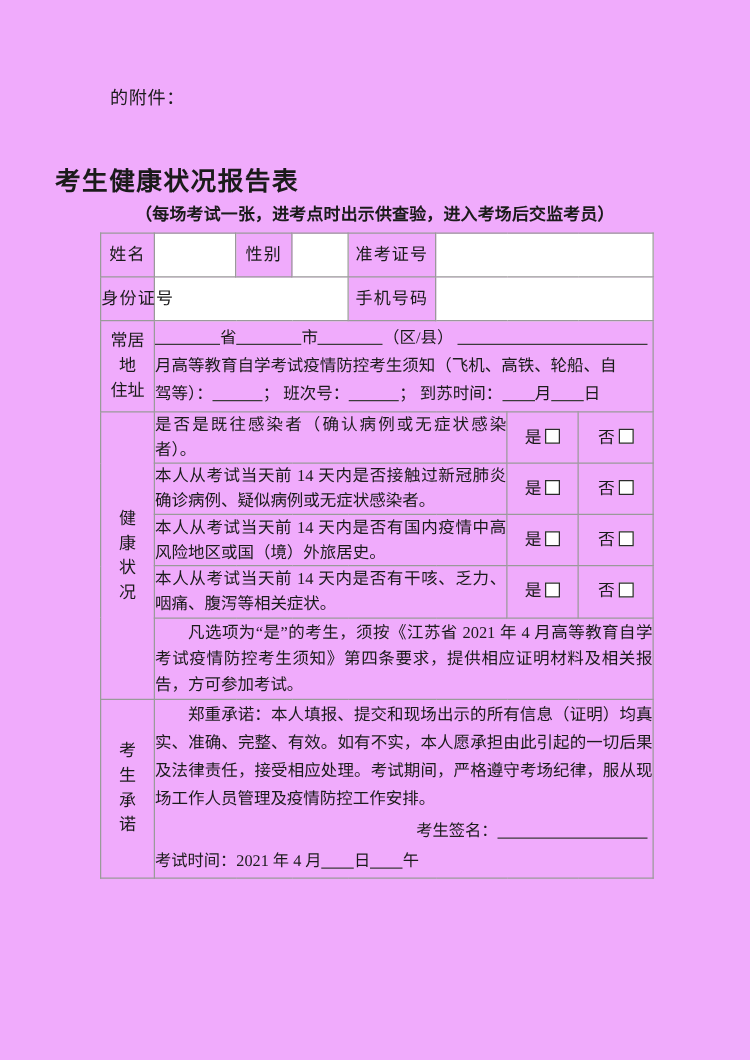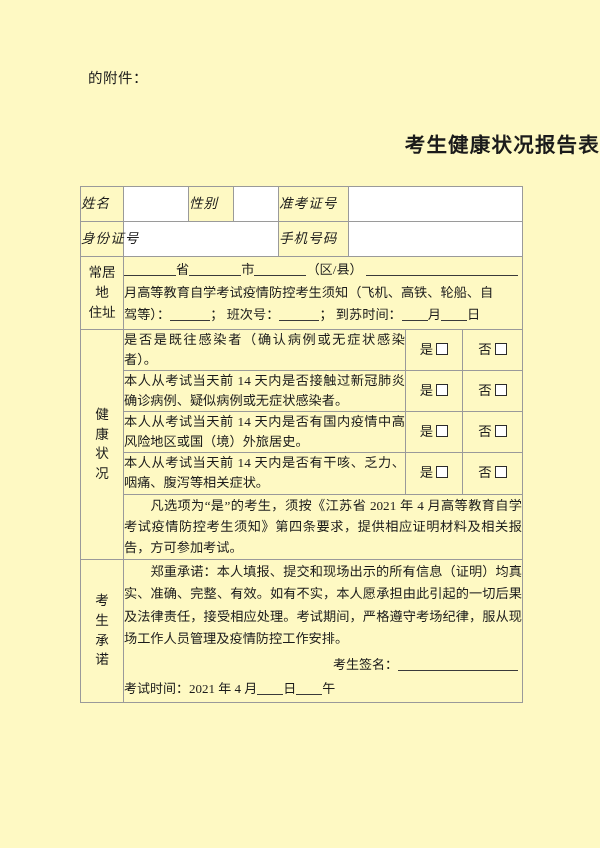--- a/index.html
+++ b/index.html
@@ -14,21 +14,21 @@
     font-family: "Liberation Serif", "DejaVu Serif", serif;
     color: #1b1b1b;
     overflow: hidden;
   }
 
   .page {
     position: absolute;
     left: 0; top: 0;
     width: 600px;
     height: 848px;
-    background: #fef9c3;
+    background: #f0abfc;
   }
 
   
   .attach-line {
     position: absolute;
     left: 88px;
     top: 66px;
     font-size: 14.5px;
     letter-spacing: 0.5px;
     font-family: "Liberation Serif", "DejaVu Serif", serif;
@@ -44,21 +44,21 @@
     font-weight: 700;
     font-size: 19px;
     letter-spacing: 0.5px;
     white-space: nowrap;
   }
 
   .title-sub {
     position: absolute;
     left: 0; right: 0;
     top: 128px;
-    text-align: right;
+    text-align: left;
     font-family: "Liberation Sans", "DejaVu Sans", sans-serif;
     font-weight: 700;
     font-size: 20.5px;
     letter-spacing: 1.2px;
     white-space: nowrap;
     padding-left: 44px;
   }
 
   .title-note {
     position: absolute;
@@ -84,25 +84,24 @@
     line-height: 1.55;
   }
   .form-table td {
     border: 1px solid #9a9a9a;
     padding: 0;
     vertical-align: middle;
     font-family: "Liberation Serif", "DejaVu Serif", serif;
   }
 
   .lbl {
-    text-align: left;
+    text-align: center;
     white-space: nowrap;
     font-size: 13.6px;
     letter-spacing: 1px;
-    font-style: italic;
   }
 
   .cell-pad {
     padding: 3px 6px 4px 6px;
   }
 
   .blank { background: #fff; }
 
   
   .vlabel {
@@ -189,20 +188,21 @@
 </head>
 <body>
 
 <div class="page">
 
   <div class="attach-line">的附件：</div>
 
 
   <div class="title-sub">考生健康状况报告表</div>
 
+  <div class="title-note">（每场考试一张，进考点时出示供查验，进入考场后交监考员）</div>
 
   <table class="form-table">
     <colgroup>
       <col style="width:43px">
       <col style="width:65px">
       <col style="width:45px">
       <col style="width:45px">
       <col style="width:70px">
       <col style="width:57px">
       <col style="width:57px">

